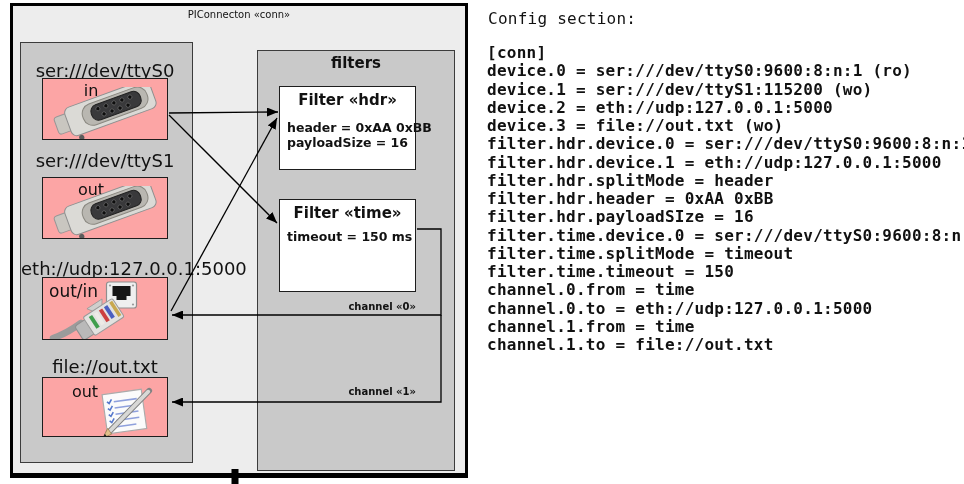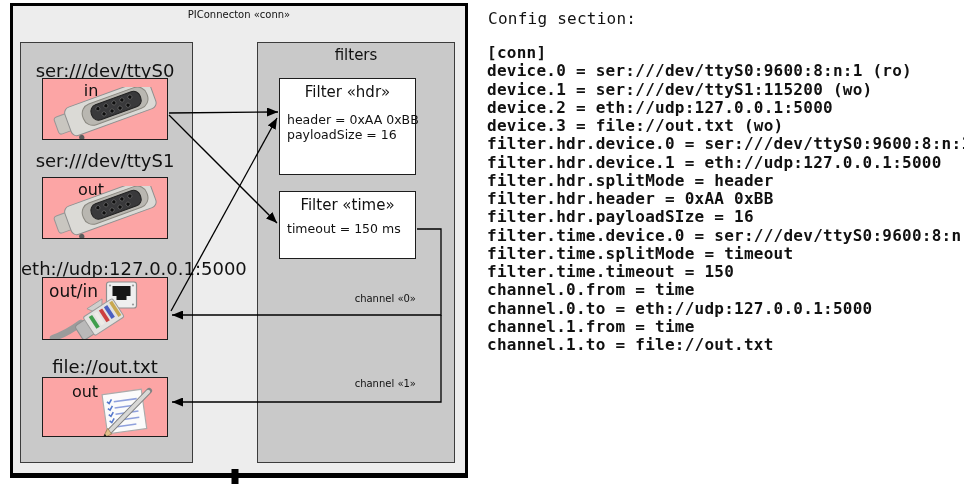--- a/index.html
+++ b/index.html
@@ -15,21 +15,21 @@
   }
   .diagram-title{
     left:10px;top:9px;width:458px;text-align:center;
     font-size:10px;white-space:nowrap;
   }
   
   .group-box{
     box-sizing:border-box;background:#c9c9c9;border:1.5px solid #3c3c3c;
   }
   .devices-container{left:20px;top:42px;width:173px;height:421px;}
-  .filters-container{left:257px;top:42px;width:198px;height:421px;}
+  .filters-container{left:257px;top:50px;width:198px;height:421px;font-weight:bold;}
   .filters-title{left:0;top:3px;width:100%;text-align:center;font-size:15px;}
   
   .dev-label{left:0;width:168px;text-align:center;font-size:18px;white-space:nowrap;}
   .dev-box{
     box-sizing:border-box;left:21px;width:126px;height:62px;
     background:#fca5a5;border:1.5px solid #1d1d1d;overflow:hidden;
   }
   .dir-center{left:0;right:28px;top:2px;text-align:center;font-size:16px;}
   .dir-left{left:6px;top:3px;font-size:17px;}
   
@@ -159,29 +159,29 @@
       <line x1="14" y1="49" x2="54" y2="8" stroke="#d8d8d6" stroke-width="4" stroke-linecap="round"></line>
       <polygon points="7,56 16,52 12,46" fill="#e0c08a" stroke="#9a7b4f" stroke-width="0.8"></polygon>
       <polygon points="7,56 11,54.4 9,51.6" fill="#222222"></polygon>
     </svg>
   </div>
 </div>
 
 <div class="abs group-box filters-container">
   <div class="abs filters-title">filters</div>
 
-  <div class="abs filter-box" style="top:35px;height:97px">
+  <div class="abs filter-box" style="top:35px;height:84px">
     <div class="abs filter-title">Filter «hdr»</div>
     <div class="abs filter-props" style="top:33px">
       <div>header = 0xAA 0xBB</div>
       <div>payloadSize = 16</div>
     </div>
   </div>
 
-  <div class="abs filter-box" style="top:148px;height:68px">
+  <div class="abs filter-box" style="top:148px;height:93px">
     <div class="abs filter-title">Filter «time»</div>
     <div class="abs filter-props" style="top:29px">
       <div>timeout = 150 ms</div>
     </div>
   </div>
 
   <div class="abs channel-label" style="top:250px">channel «0»</div>
   <div class="abs channel-label" style="top:335px">channel «1»</div>
 </div>
 

